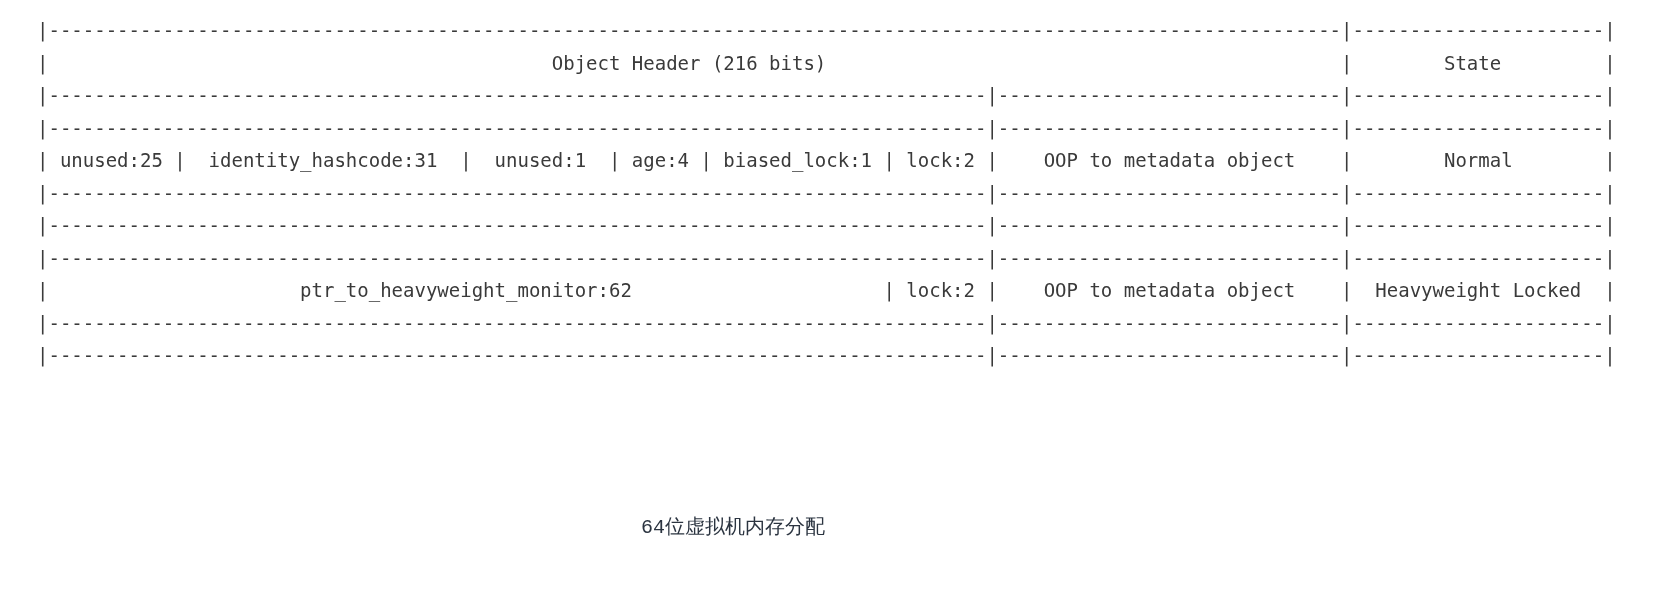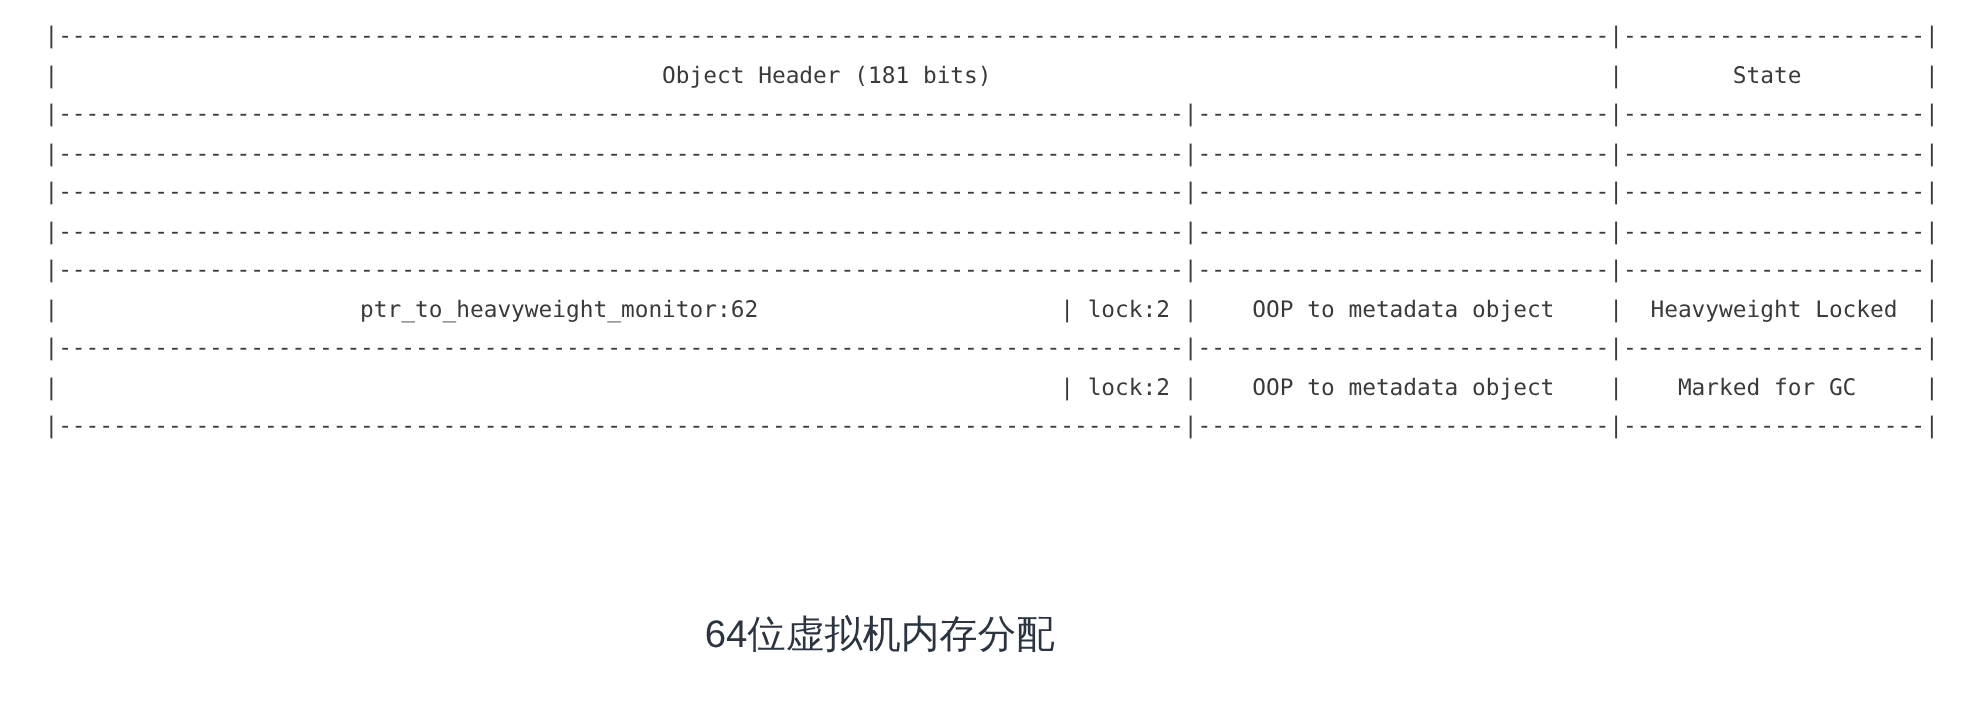--- a/index.html
+++ b/index.html
@@ -32,40 +32,40 @@
     letter-spacing: 0;
   }
   .caption-row {
     position: absolute;
     left: 0;
     top: 508px;
     width: 1466px;
     text-align: center;
   }
   .caption {
-    font-family: Liberation Sans, sans-serif;
-    font-size: 32px;
+    font-family: Liberation Mono, monospace;
+    font-size: 20px;
     line-height: 40px;
     color: #2b3440;
   }
 </style>
 </head>
 <body>
 
 <div class="page">
   <div class="ascii-table">
     <div class="ascii-line">|-----------------------------------------------------------------------------------------------------------------|----------------------|</div>
-    <div class="ascii-line">|                                            Object Header (181 bits)                                             |        State         |</div>
+    <div class="ascii-line">|                                            Object Header (216 bits)                                             |        State         |</div>
     <div class="ascii-line">|----------------------------------------------------------------------------------|------------------------------|----------------------|</div>
     <div class="ascii-line">|----------------------------------------------------------------------------------|------------------------------|----------------------|</div>
+    <div class="ascii-line">| unused:25 |  identity_hashcode:31  |  unused:1  | age:4 | biased_lock:1 | lock:2 |    OOP to metadata object    |        Normal        |</div>
     <div class="ascii-line">|----------------------------------------------------------------------------------|------------------------------|----------------------|</div>
     <div class="ascii-line">|----------------------------------------------------------------------------------|------------------------------|----------------------|</div>
     <div class="ascii-line">|----------------------------------------------------------------------------------|------------------------------|----------------------|</div>
     <div class="ascii-line">|                      ptr_to_heavyweight_monitor:62                      | lock:2 |    OOP to metadata object    |  Heavyweight Locked  |</div>
     <div class="ascii-line">|----------------------------------------------------------------------------------|------------------------------|----------------------|</div>
-    <div class="ascii-line">|                                                                         | lock:2 |    OOP to metadata object    |    Marked for GC     |</div>
     <div class="ascii-line">|----------------------------------------------------------------------------------|------------------------------|----------------------|</div>
   </div>
 
   <div class="caption-row">
     <span class="caption">64位虚拟机内存分配</span>
   </div>
 </div>
 
 </body></html>

